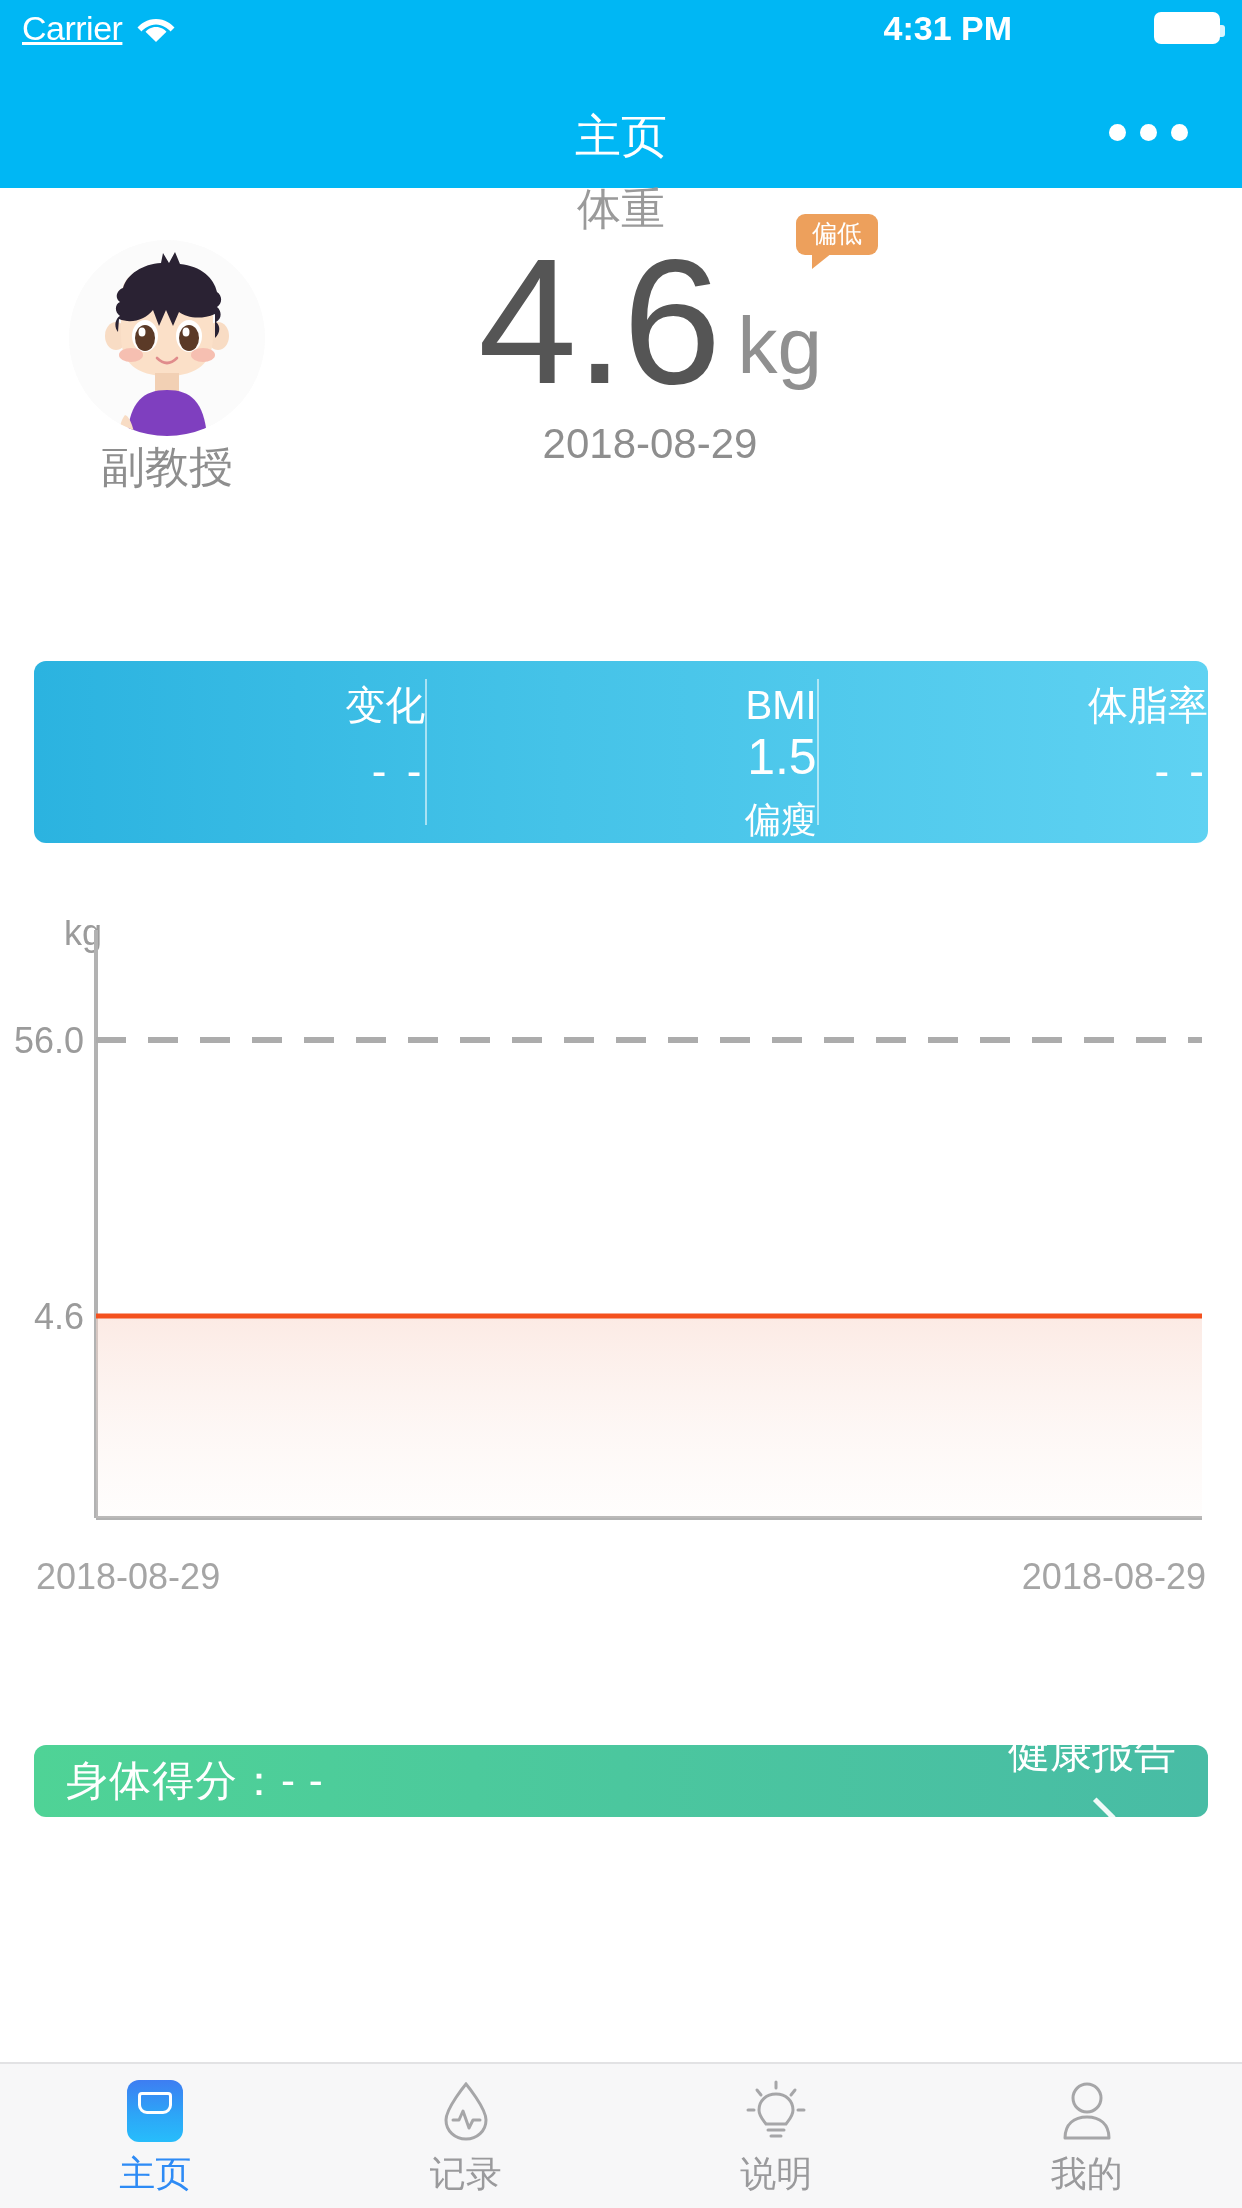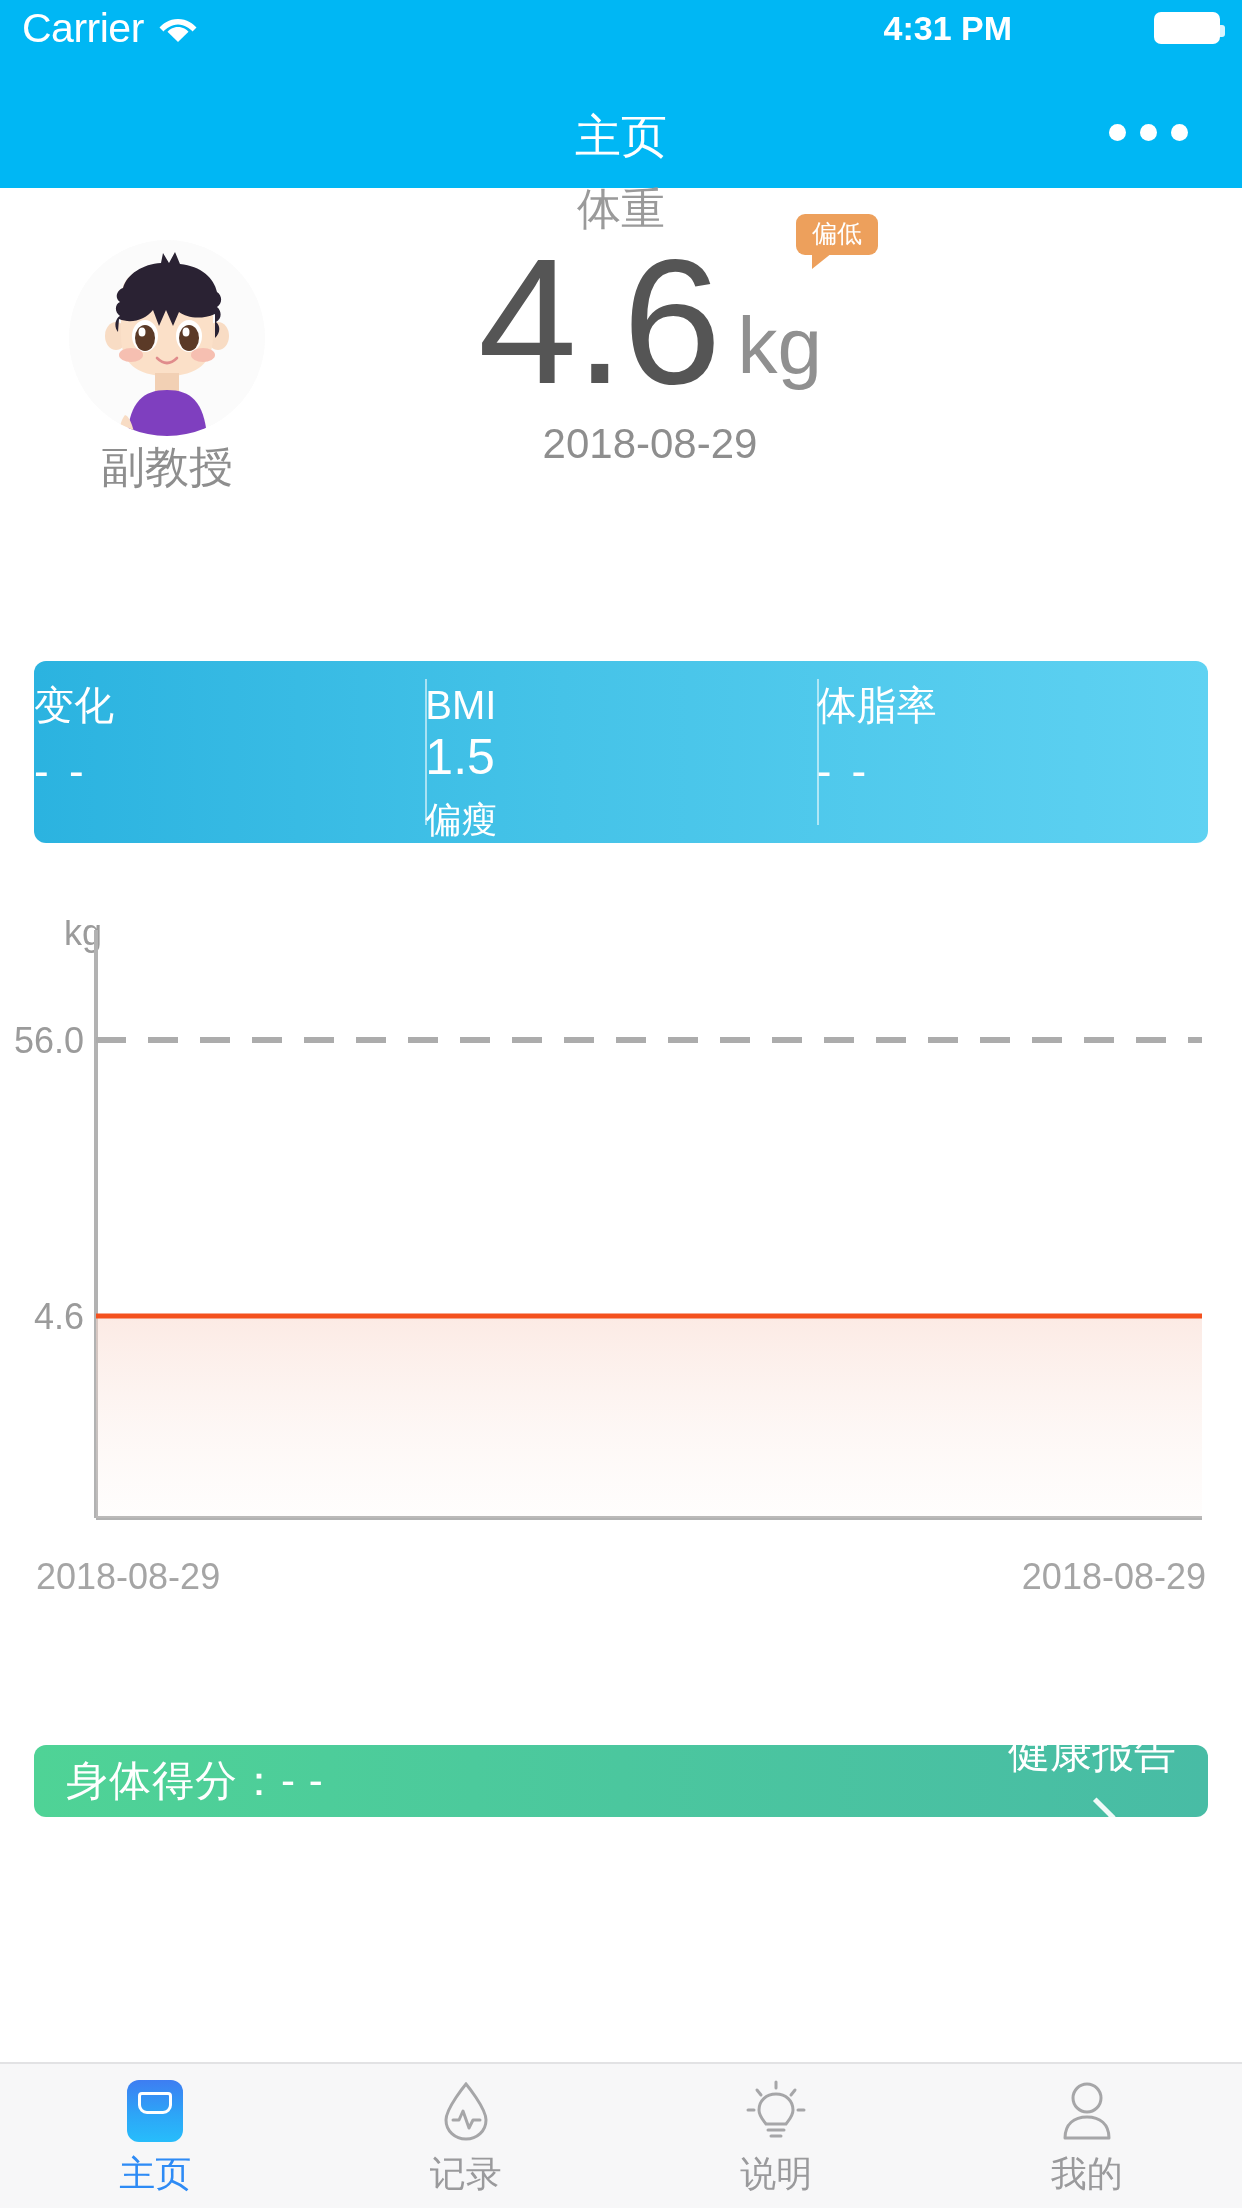--- a/index.html
+++ b/index.html
@@ -11,21 +11,21 @@
   }
   #app { position:relative; width:1242px; height:2208px; background:#fff; }
 
   
   .statusbar{
     position:absolute; top:0; left:0; width:1242px; height:56px;
     background:#00B7F4; color:#fff;
     display:flex; align-items:center;
   }
   .sb-left{ position:absolute; left:22px; display:flex; align-items:center; gap:14px; }
-  .sb-carrier{ font-size:41px; letter-spacing:-0.5px; }
+  .sb-carrier{ font-size:34px; letter-spacing:-0.5px;text-decoration:underline; }
   .sb-center{ position:absolute; left:0; width:1012px; text-align:right; font-size:34px; font-weight:bold; }
   .sb-right{ position:absolute; right:22px; display:flex; align-items:center; }
   .battery{
     width:66px; height:32px; border:3px solid rgba(255,255,255,.85);
     border-radius:7px; position:relative; background:#fff;
   }
   .battery:after{
     content:""; position:absolute; right:-8px; top:10px; width:5px; height:12px;
     background:rgba(255,255,255,.85); border-radius:0 3px 3px 0;
   }
@@ -87,21 +87,21 @@
   }
 
   
   .stats-card{
     position:absolute; top:661px; left:34px; width:1174px; height:182px;
     border-radius:12px;
     background:linear-gradient(to right,#2BB3E0 0%,#45C3E8 45%,#5FD2F2 100%);
     display:flex; color:#fff;
   }
   .stat{
-    flex:1; display:flex; flex-direction:column; align-items:flex-start;
+    flex:1; display:flex; flex-direction:column; align-items:flex-end;
     justify-content:flex-start; padding-top:24px; position:relative;
   }
   .stat + .stat:before{
     content:""; position:absolute; left:0; top:18px; bottom:18px;
     width:2px; background:rgba(255,255,255,.55);
   }
   .stat-title{ font-size:40px; line-height:1; }
   .stat-value{ font-size:50px; line-height:1; margin-top:7px; }
   .stat-value.dash{ font-size:44px; letter-spacing:4px; margin-top:24px; }
   .stat-sub{ font-size:36px; line-height:1; margin-top:20px; }

